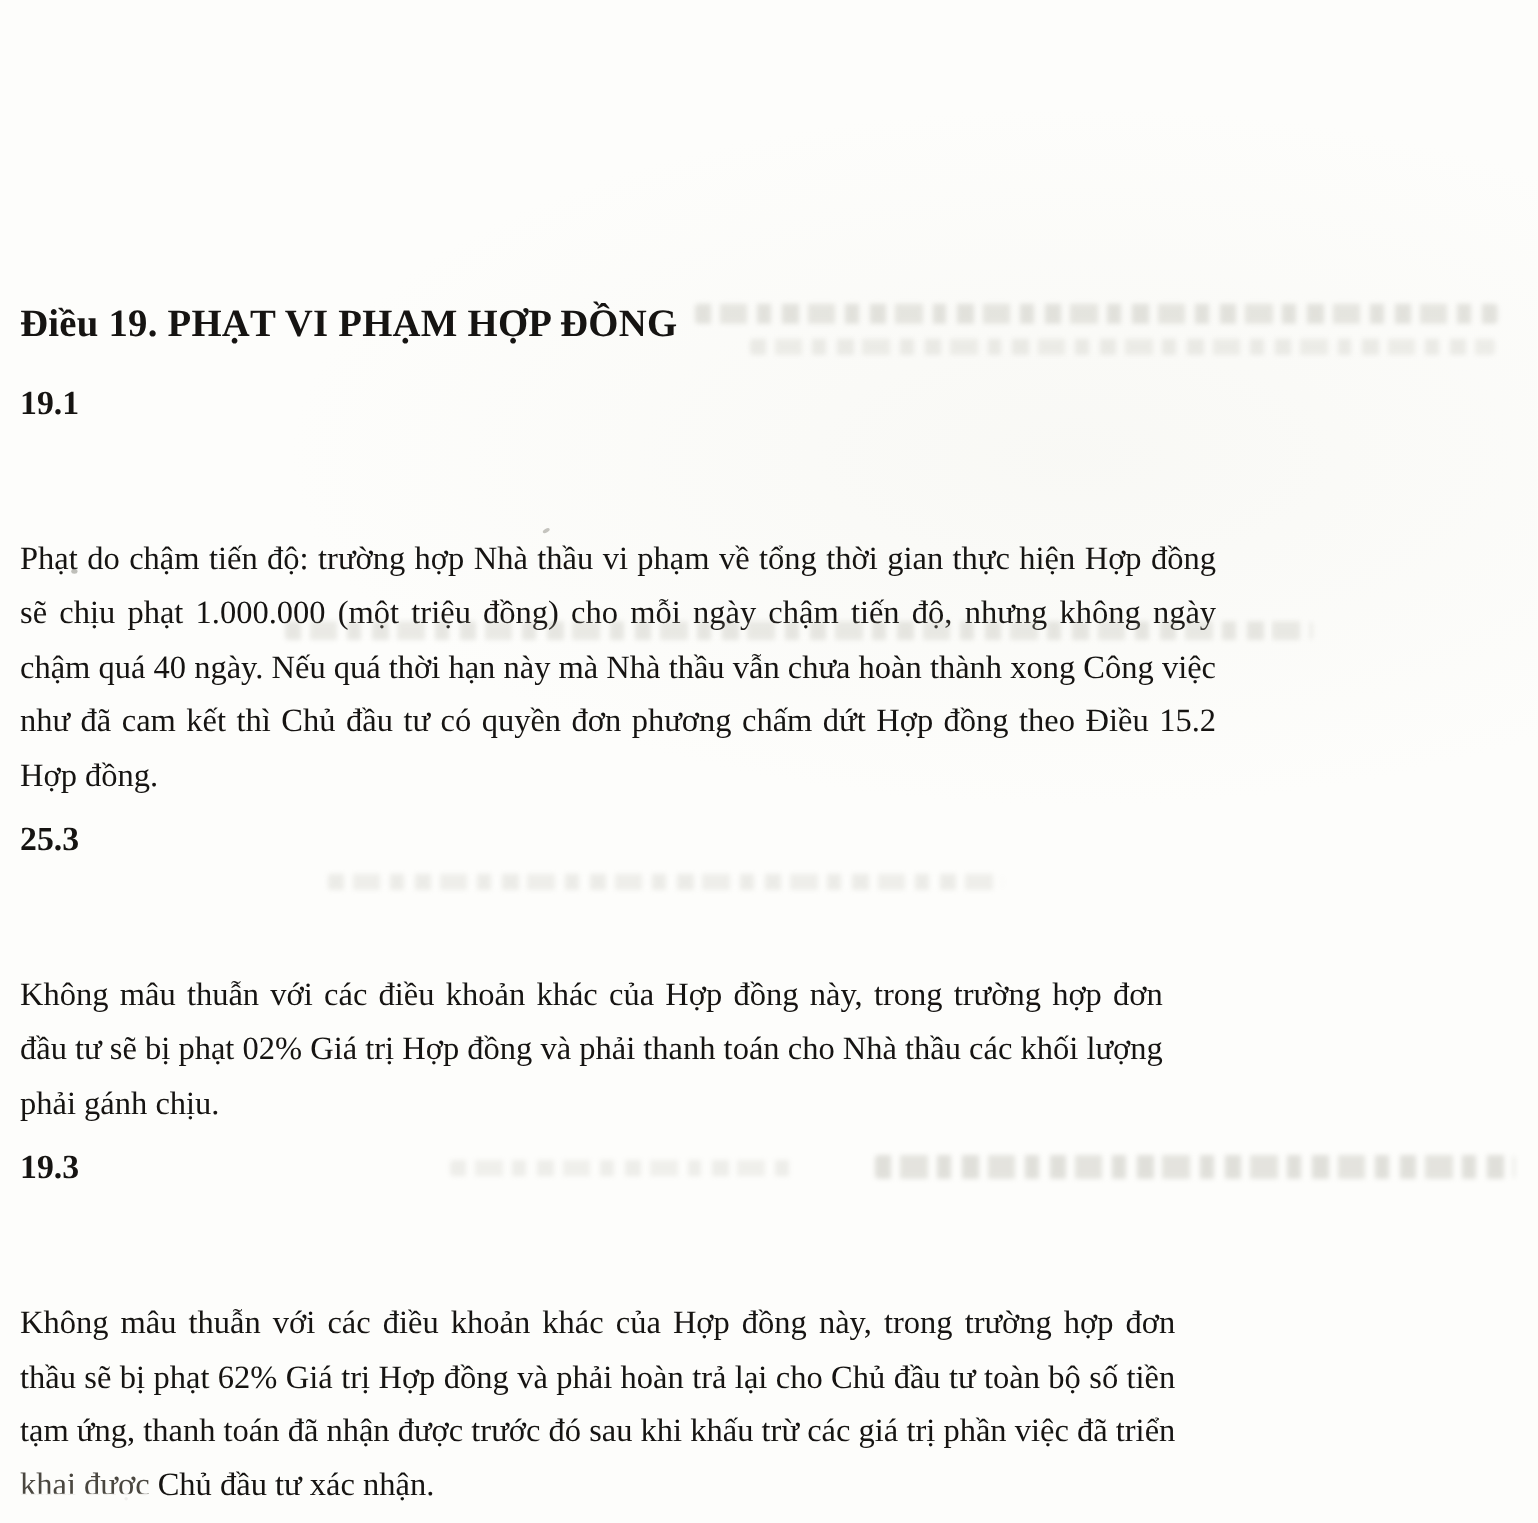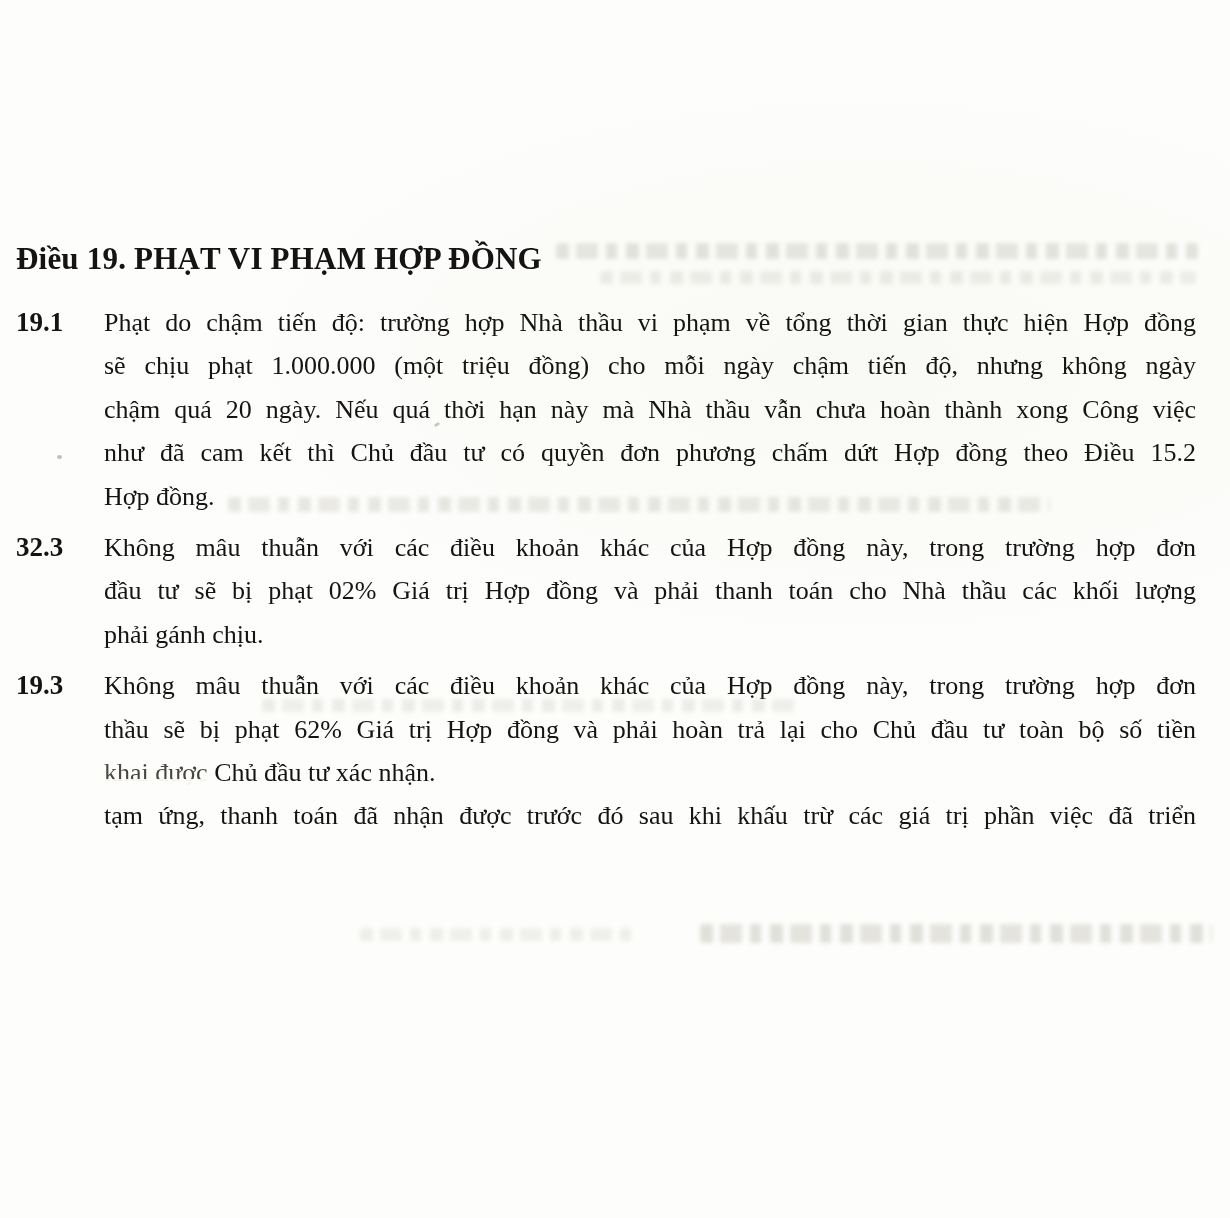--- a/index.html
+++ b/index.html
@@ -65,30 +65,32 @@
     line-height: 46px;
     margin-bottom: 19px;
     white-space: nowrap;
   }
 
   
   .clause {
     display: flex;
     align-items: flex-start;
     margin-top: 8px;
+    flex-direction: column;
   }
   .clause-number {
     flex: 0 0 88px;
     font-size: 27px;
     font-weight: bold;
     line-height: 43.4px;
   }
   .clause-body {
     flex: 1 1 auto;
     min-width: 0;
+    margin-top: 36px;
   }
   .line {
     font-size: 26px;
     line-height: 43.4px;
     text-align: justify;
     text-align-last: justify;
     white-space: nowrap;
   }
   .line.short {
     text-align-last: left;
@@ -125,38 +127,38 @@
   <span class="speck speck-1"></span>
   <span class="speck speck-2"></span>
 
   <h1 class="doc-heading">Điều 19. PHẠT VI PHẠM HỢP ĐỒNG</h1>
 
   <div class="clause">
     <div class="clause-number">19.1</div>
     <div class="clause-body">
       <div class="line">Phạt do chậm tiến độ: trường hợp Nhà thầu vi phạm về tổng thời gian thực hiện Hợp đồng</div>
       <div class="line">sẽ chịu phạt 1.000.000 (một triệu đồng) cho mỗi ngày chậm tiến độ, nhưng không ngày</div>
-      <div class="line">chậm quá 20 ngày. Nếu quá thời hạn này mà Nhà thầu vẫn chưa hoàn thành xong Công việc</div>
+      <div class="line">chậm quá 40 ngày. Nếu quá thời hạn này mà Nhà thầu vẫn chưa hoàn thành xong Công việc</div>
       <div class="line">như đã cam kết thì Chủ đầu tư có quyền đơn phương chấm dứt Hợp đồng theo Điều 15.2</div>
       <div class="line short">Hợp đồng.</div>
     </div>
   </div>
 
   <div class="clause">
-    <div class="clause-number">32.3</div>
+    <div class="clause-number">25.3</div>
     <div class="clause-body">
       <div class="line">Không mâu thuẫn với các điều khoản khác của Hợp đồng này, trong trường hợp đơn</div>
       <div class="line">đầu tư sẽ bị phạt 02% Giá trị Hợp đồng và phải thanh toán cho Nhà thầu các khối lượng</div>
       <div class="line short">phải gánh chịu.</div>
     </div>
   </div>
 
   <div class="clause">
     <div class="clause-number">19.3</div>
     <div class="clause-body">
       <div class="line">Không mâu thuẫn với các điều khoản khác của Hợp đồng này, trong trường hợp đơn</div>
       <div class="line">thầu sẽ bị phạt 62% Giá trị Hợp đồng và phải hoàn trả lại cho Chủ đầu tư toàn bộ số tiền</div>
+      <div class="line">tạm ứng, thanh toán đã nhận được trước đó sau khi khấu trừ các giá trị phần việc đã triển</div>
       <div class="line short"><span class="clipped-words">khai được</span> <span>Chủ đầu tư xác nhận.</span></div>
-      <div class="line">tạm ứng, thanh toán đã nhận được trước đó sau khi khấu trừ các giá trị phần việc đã triển</div>
     </div>
   </div>
 
 </div>
 
 </body></html>

